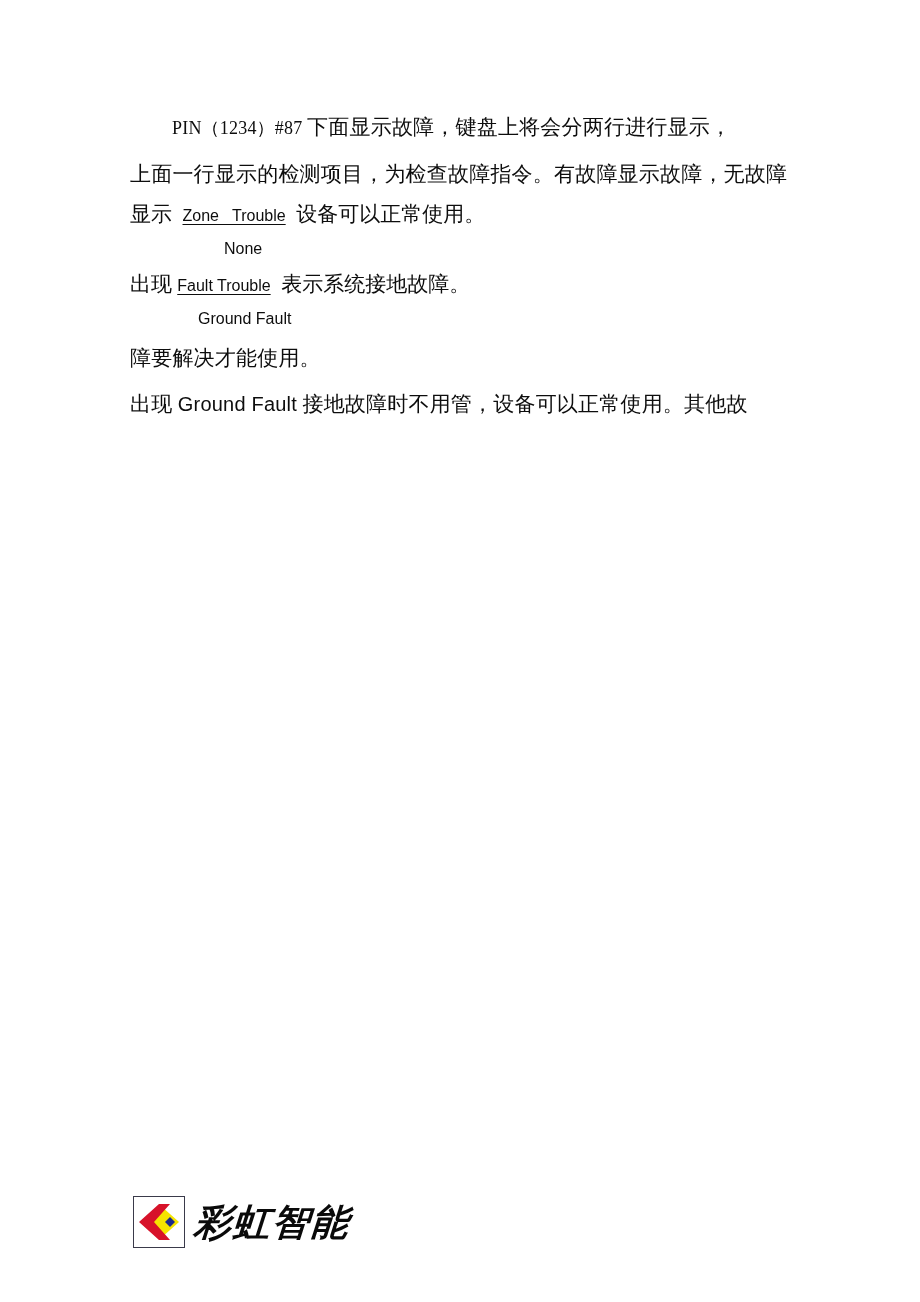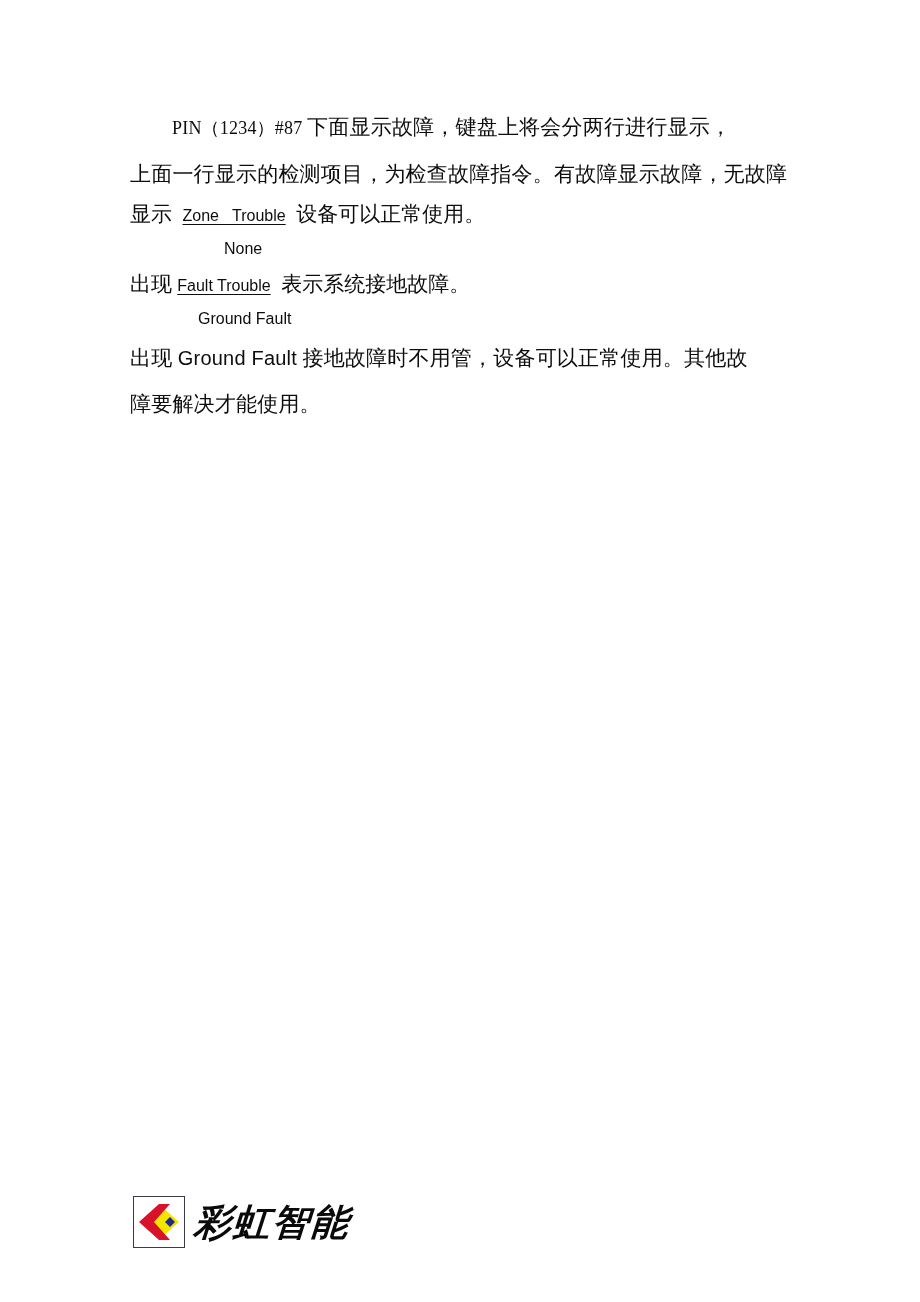--- a/index.html
+++ b/index.html
@@ -135,23 +135,23 @@
       <div class="display-sub sub-indent-1">None</div>
     </div>
 
     <div class="gap-after-block"></div>
 
     <div class="display-block">
       <div class="display-row"><span>出现 </span><span class="term">Fault Trouble</span><span>  表示系统接地故障。</span></div>
       <div class="display-sub sub-indent-2">Ground Fault</div>
     </div>
 
+    <div class="para-line">障要解决才能使用。</div>
+
     <div class="para-line"><span>出现 </span><span class="latin-sans">Ground Fault</span><span> 接地故障时不用管，设备可以正常使用。其他故</span></div>
-
-    <div class="para-line">障要解决才能使用。</div>
 
   </div>
 
   <div class="logo">
     <div class="logo-mark">
       <svg width="50" height="50" viewBox="0 0 50 50" aria-hidden="true">
         <rect x="0" y="0" width="50" height="50" fill="#ffffff"></rect>
 
         <polygon points="27,9 45,25 27,41 12,25" fill="#f5e400"></polygon>
 

